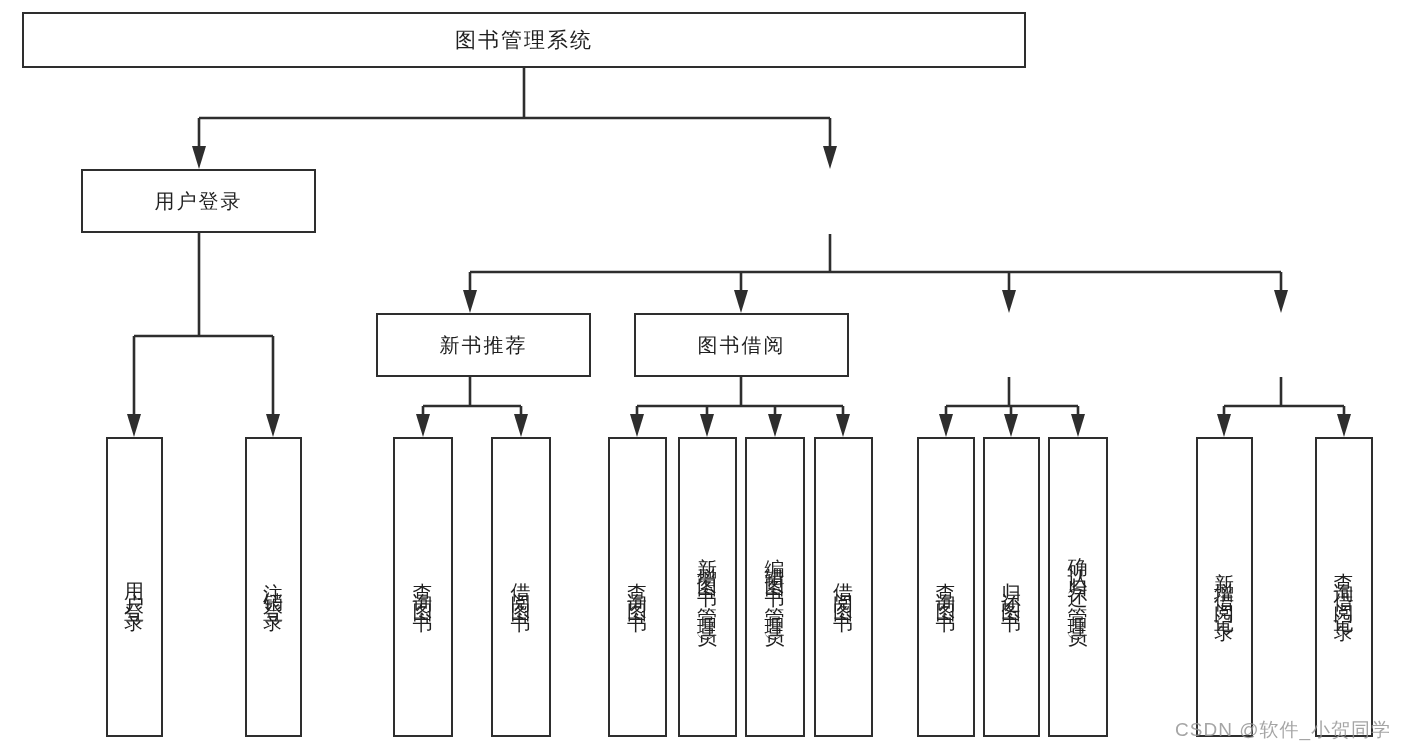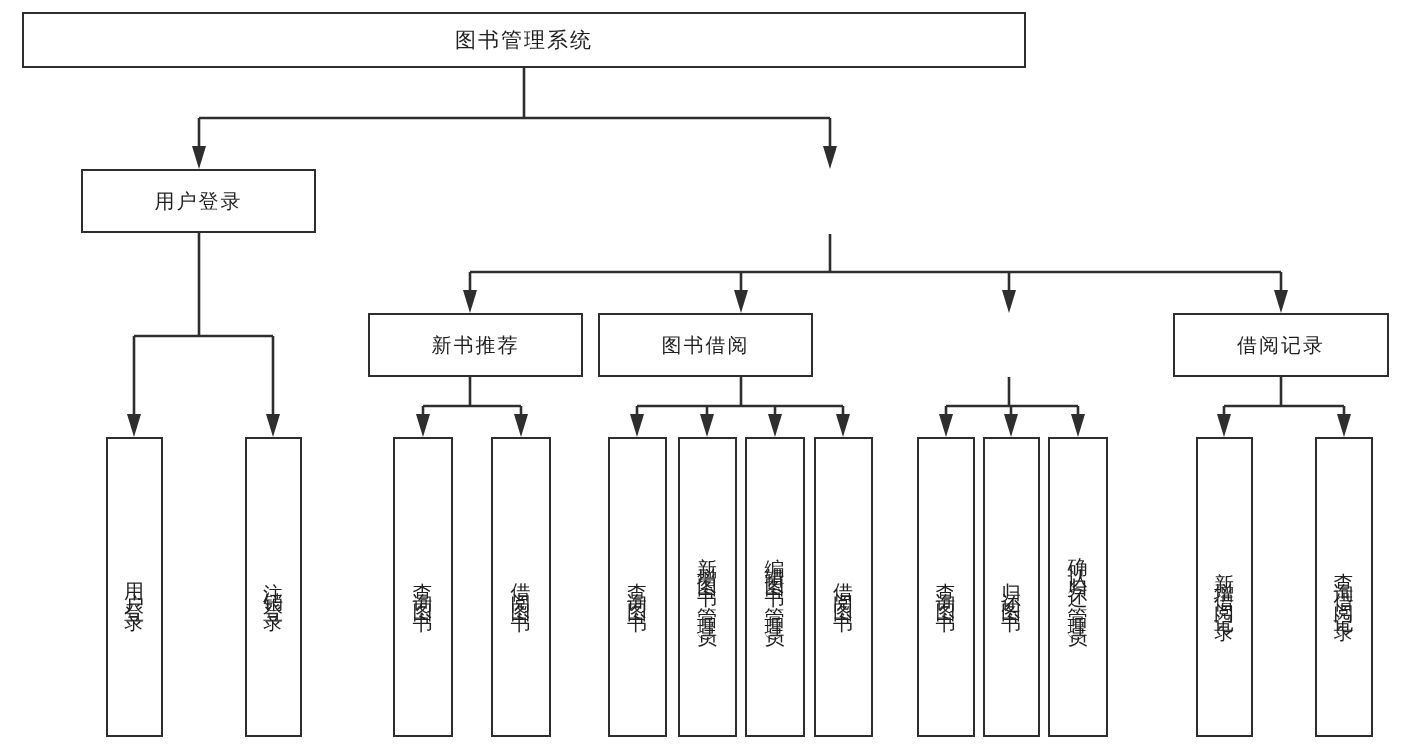--- a/index.html
+++ b/index.html
@@ -87,28 +87,25 @@
   </svg>
 
   <div class="box h-box root-box" style="left:22px;top:12px;width:1004px;height:56px">
     <span>图书管理系统</span>
   </div>
 
   <div class="box h-box" style="left:81px;top:169px;width:235px;height:64px">
     <span>用户登录</span>
   </div>
 
-  <div class="box h-box" style="left:368px;top:313px;width:215px;height:64px">
+  <div class="box h-box" style="left:376px;top:313px;width:215px;height:64px">
     <span>新书推荐</span>
   </div>
-  <div class="box h-box" style="left:598px;top:313px;width:215px;height:64px">
+  <div class="box h-box" style="left:634px;top:313px;width:215px;height:64px">
     <span>图书借阅</span>
-  </div>
-  <div class="box h-box" style="left:1173px;top:313px;width:216px;height:64px">
-    <span>借阅记录</span>
   </div>
 
   <div class="box v-box" style="left:106px;top:437px;width:57px;height:300px">
     <span>用户登录</span>
   </div>
   <div class="box v-box" style="left:245px;top:437px;width:57px;height:300px">
     <span>注销登录</span>
   </div>
 
   <div class="box v-box" style="left:393px;top:437px;width:60px;height:300px">
@@ -141,14 +138,15 @@
     <span>确认归还（管理员）</span>
   </div>
 
   <div class="box v-box" style="left:1196px;top:437px;width:57px;height:300px">
     <span>新增借阅记录</span>
   </div>
   <div class="box v-box" style="left:1315px;top:437px;width:58px;height:300px">
     <span>查询借阅记录</span>
   </div>
 
+  <div class="watermark">CSDN @软件_小贺同学</div>
 
 </div>
 
 </body></html>

